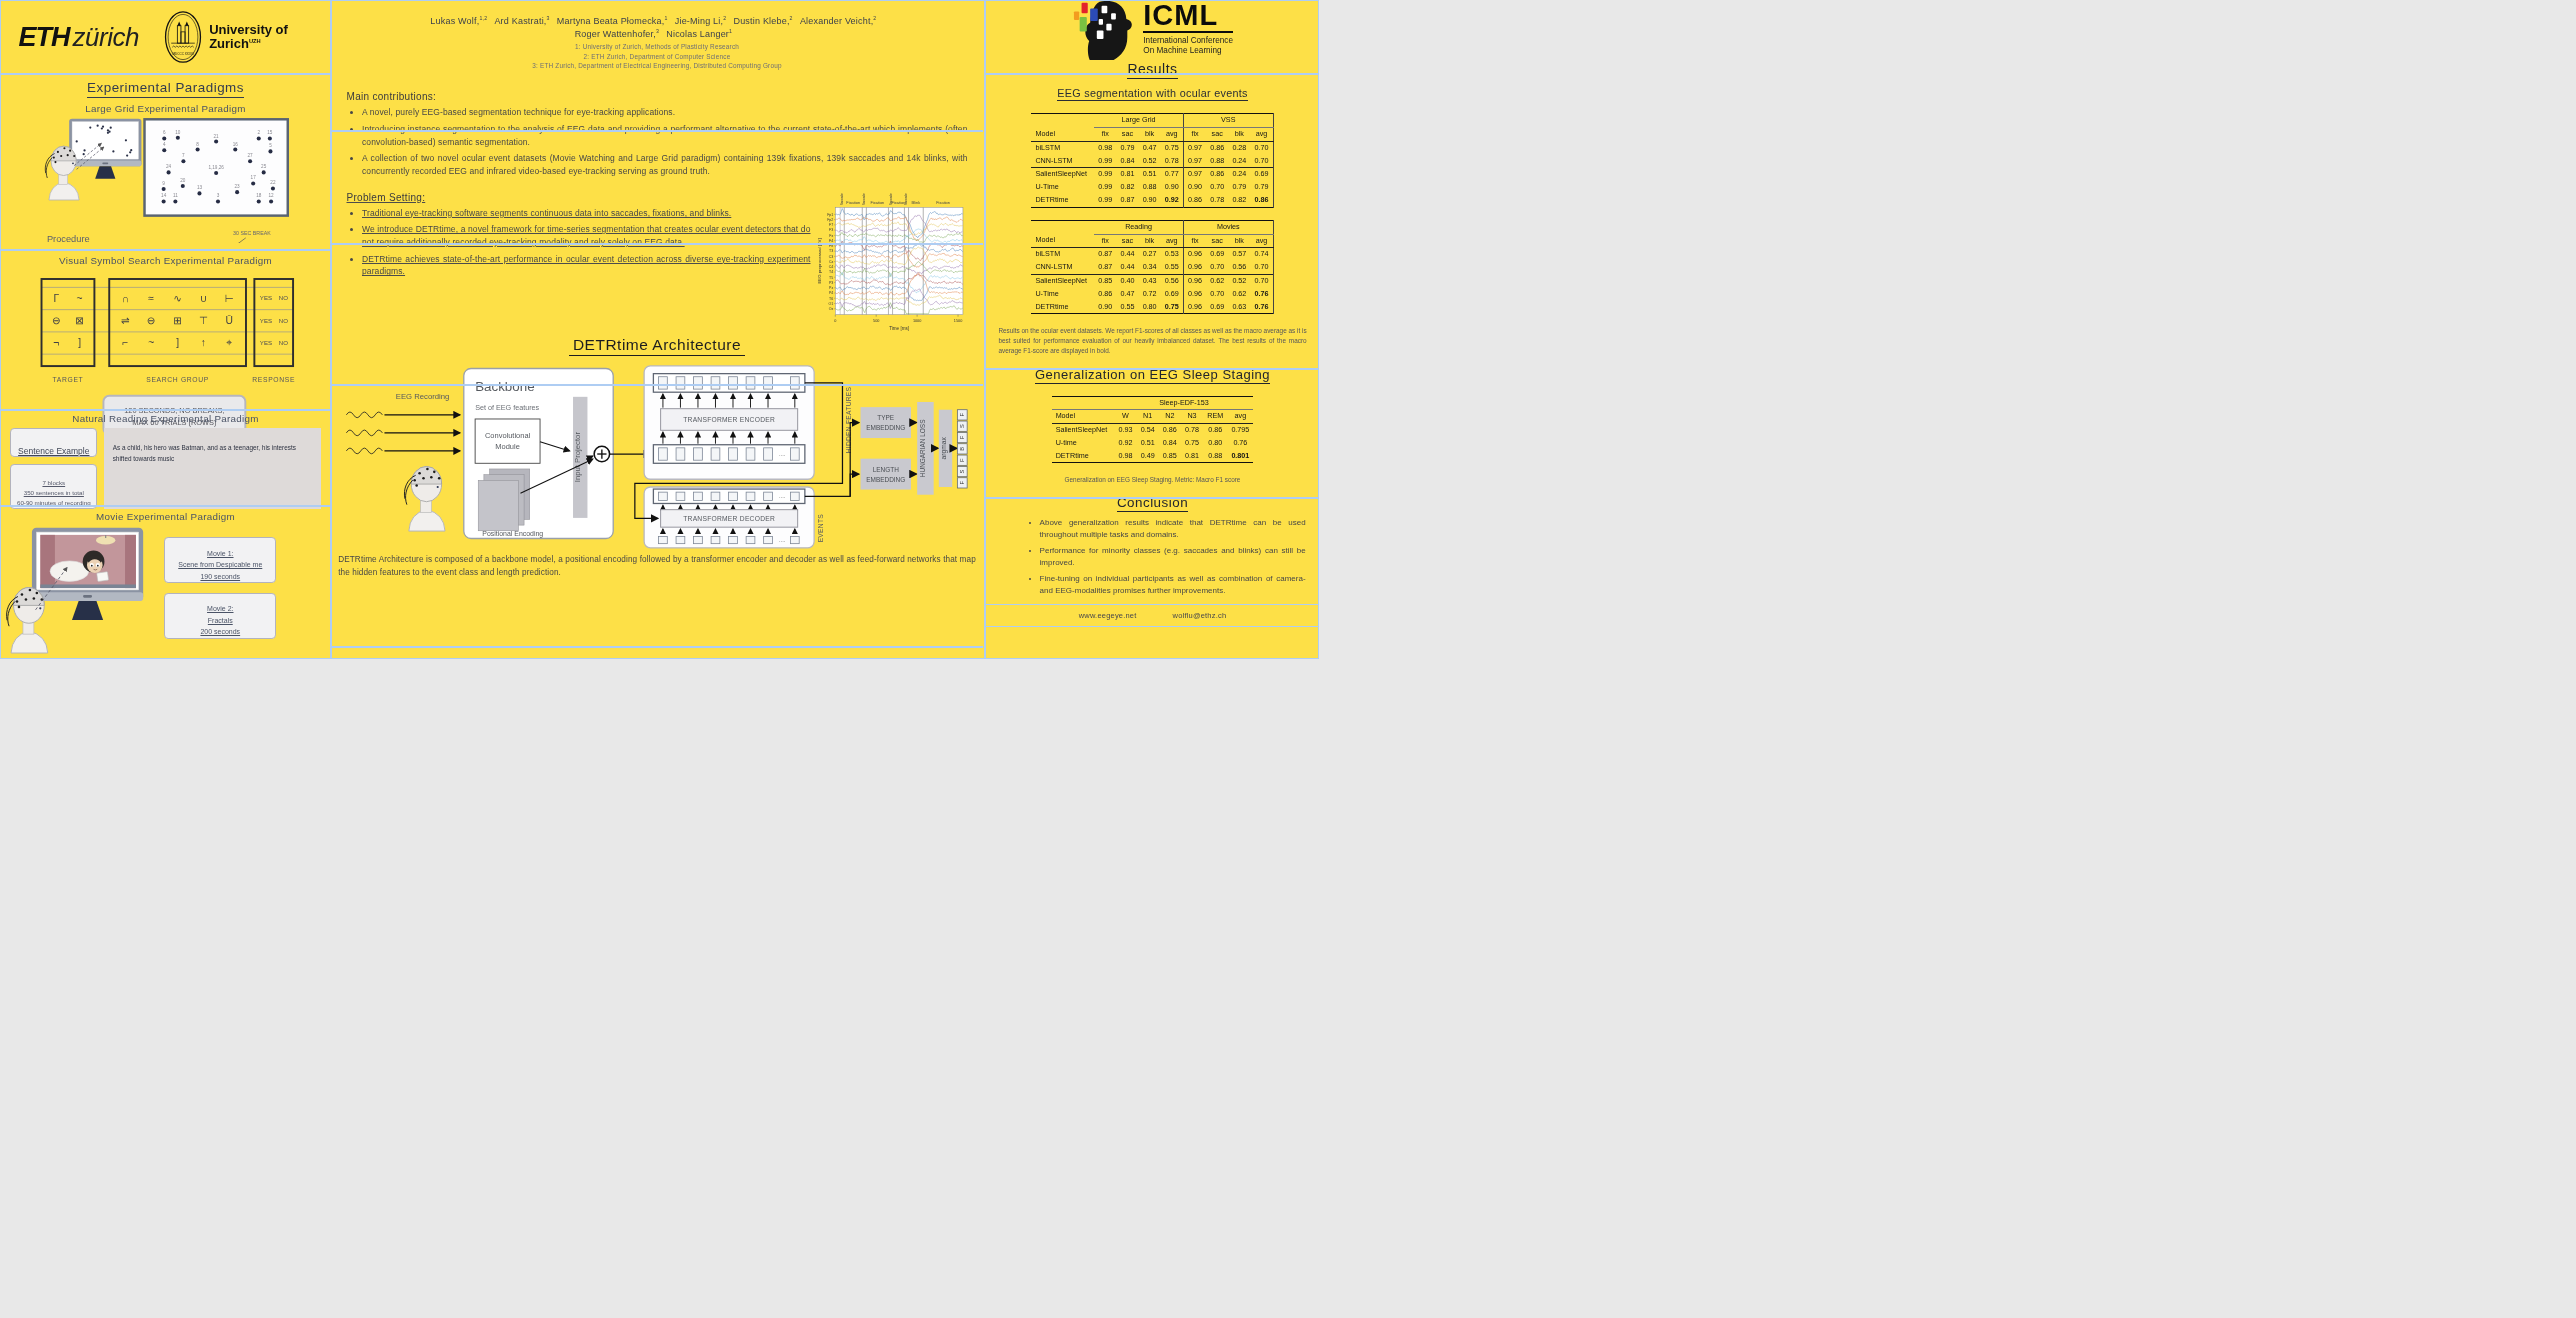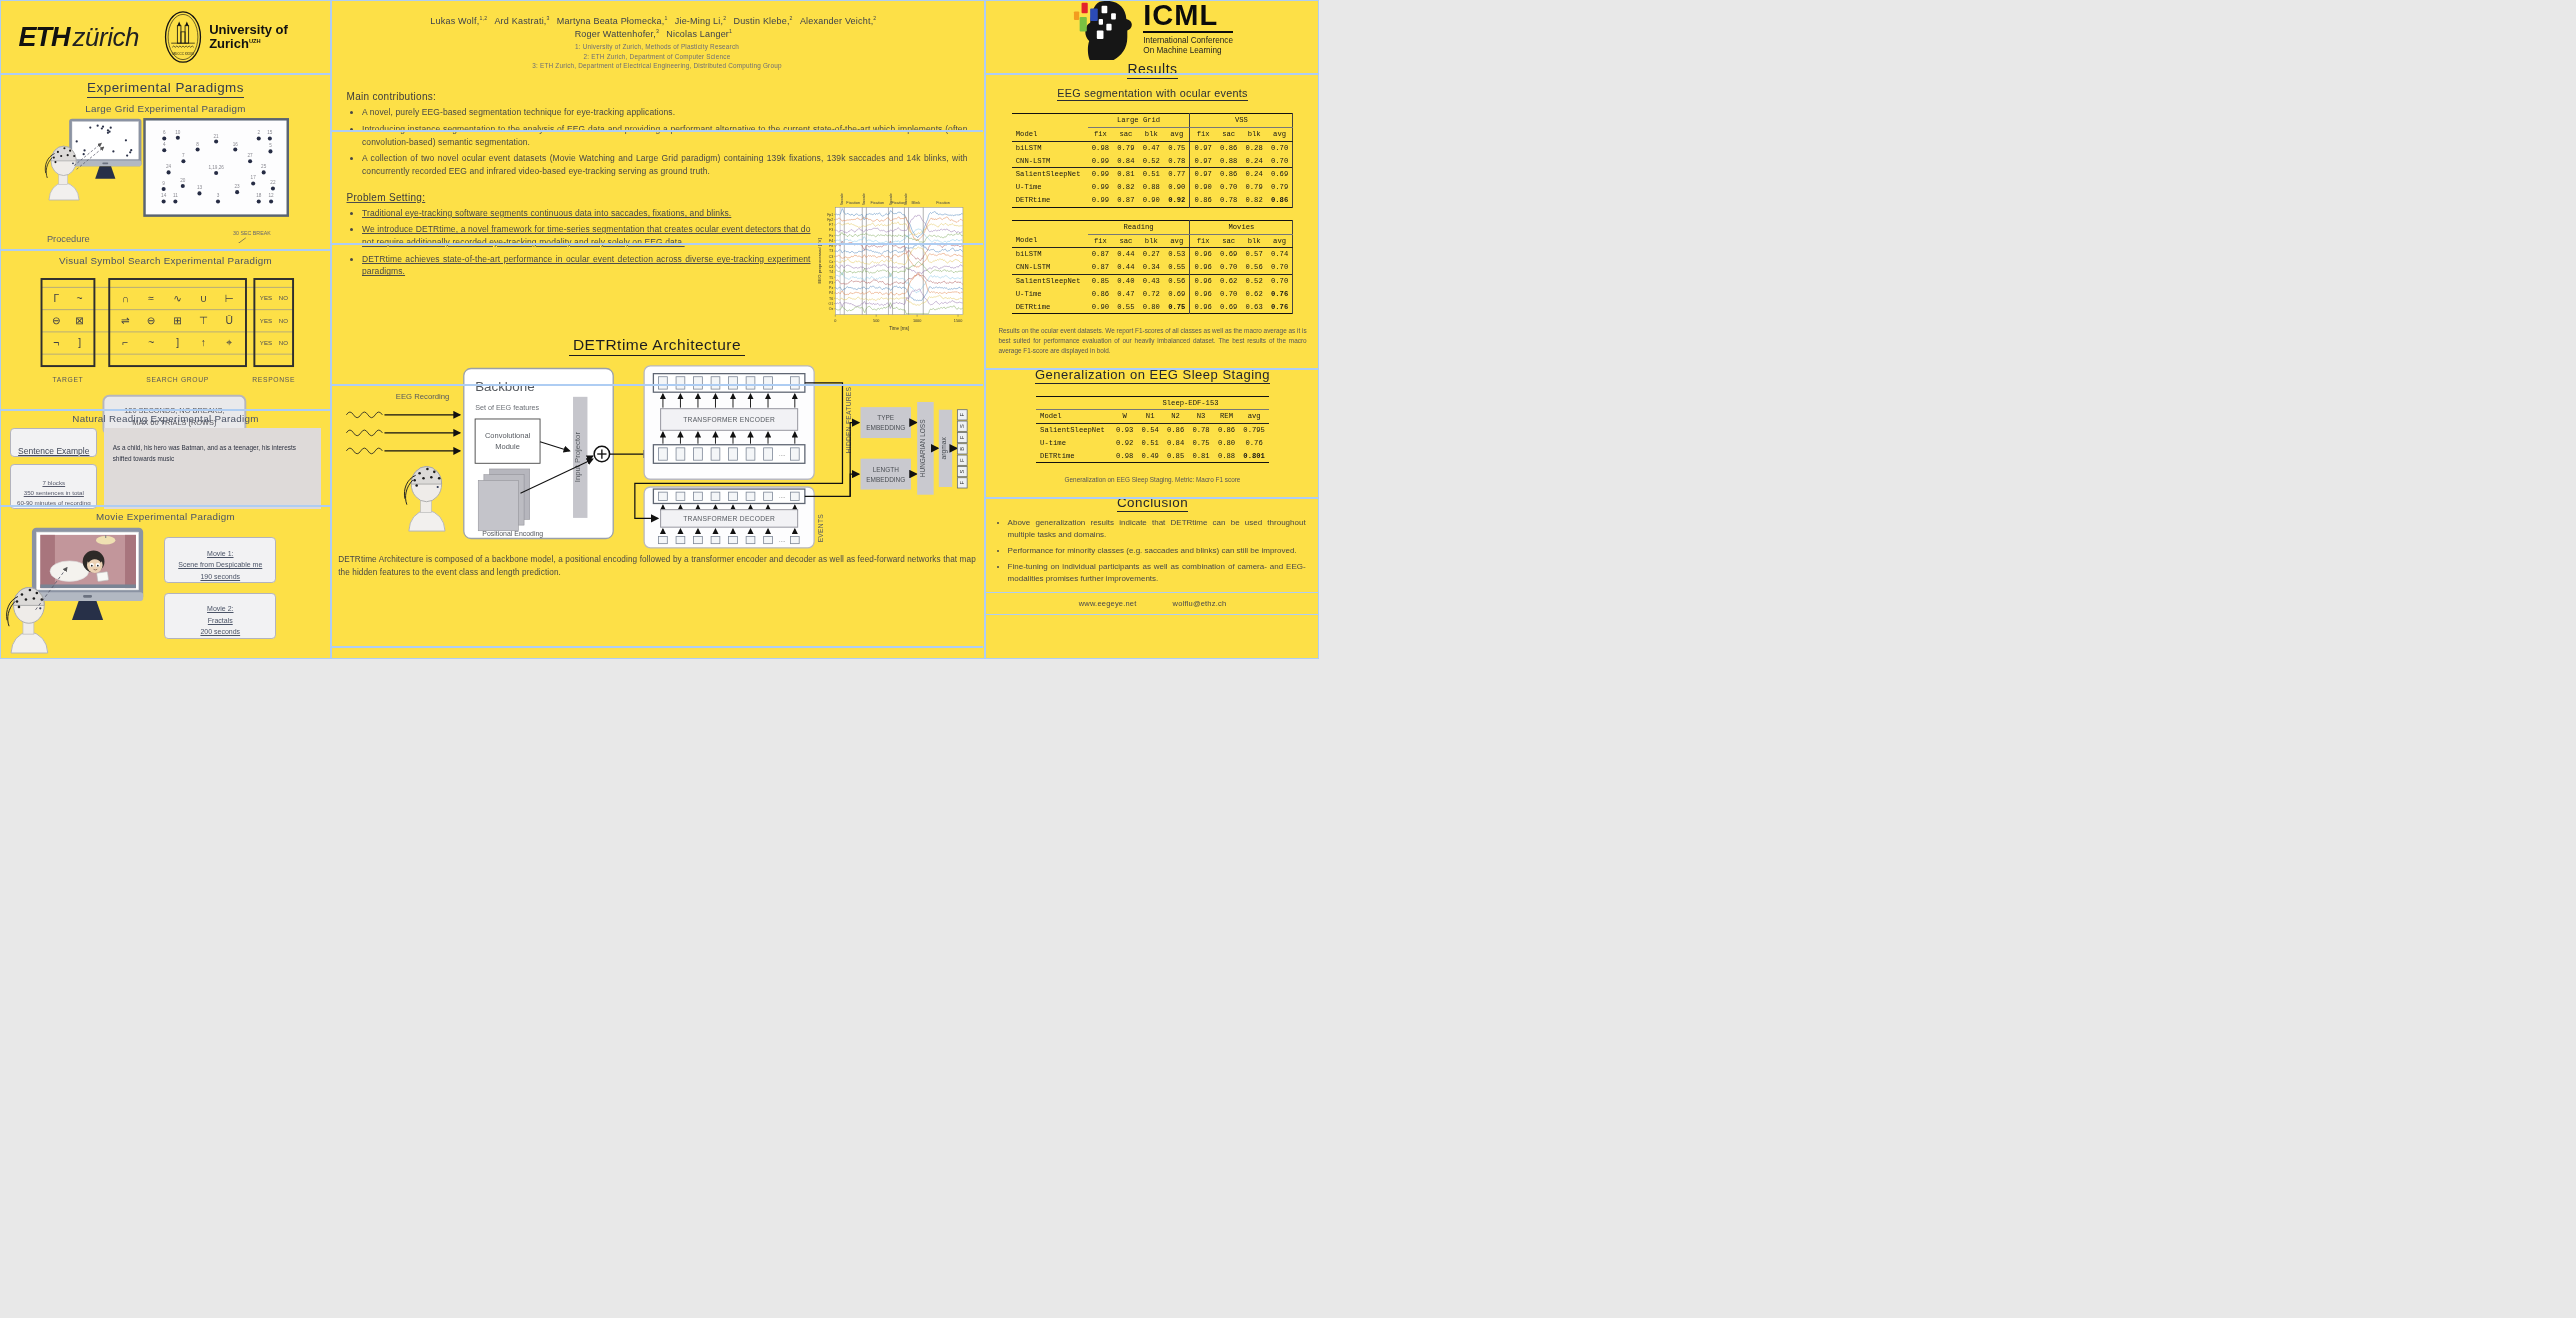--- a/index.html
+++ b/index.html
@@ -61,34 +61,34 @@
   .mv-boxes{display:flex;flex-direction:column;gap:9.3px;margin-top:13.4px;}
   .rbox.mv{width:110px;height:44px;font-size:7px;line-height:1.65;color:#4a5366;}
   
   .r-title{text-align:center;margin-top:4.1px;}
   .r-title span{display:inline-block;font-size:14px;color:#22252c;font-weight:300;letter-spacing:0.5px;
     border-bottom:1.3px solid #22252c;padding-bottom:1px;}
   .r-sub{text-align:center;margin-top:8.2px;}
   .r-sub span{display:inline-block;font-size:10.8px;color:#2a2d34;font-weight:300;letter-spacing:0.3px;
     border-bottom:1px solid #2a2d34;padding-bottom:1px;}
   .tblwrap{margin-top:7.2px;}
-  table.ltx{font-family:Liberation Mono, monospace;border-collapse:collapse;margin:12px auto;color:#151515;
+  table.ltx{font-family:Liberation Sans, sans-serif;border-collapse:collapse;margin:12px auto;color:#151515;
     border-top:1.3px solid #111;border-bottom:1.3px solid #111;}
   table.ltx th,table.ltx td{padding:1px 4.1px;text-align:center;font-size:7.2px;line-height:1.5;font-weight:normal;}
   table.ltx .model{text-align:left;padding-right:7.2px;}
   table.ltx tr.grprow th.gname{border-bottom:0.6px solid #777;}
   table.ltx tr.colrow th{border-bottom:0.8px solid #222;}
   table.ltx tr.secfirst td{border-top:0.8px solid #222;}
   table.ltx .vsep{border-left:0.5px solid #444;}
   table.ltx .vsepr{border-right:0.5px solid #444;}
   table.ltx td.b{font-weight:bold;}
   .tcaption{font-size:6.4px;color:#55555a;line-height:1.55;text-align:justify;margin:6.2px 12.4px 0 12.4px;font-weight:300;}
   .tcaption.center{text-align:center;}
   ul.cblt{margin:5.2px 0 0 0;padding-left:21.6px;padding-right:13.4px;}
-  ul.cblt li{font-size:8px;line-height:1.5;text-align:justify;margin-bottom:4.1px;font-weight:300;color:#474747;}
+  ul.cblt li{font-size:8px;line-height:1.5;text-align:justify;margin-bottom:4.1px;font-weight:300;color:#474747;margin-left:32px;}
   .footer-bar{margin-top:7.2px;border-top:1.5px solid #aecdf3;border-bottom:1.5px solid #aecdf3;
     height:20.6px;display:flex;align-items:center;justify-content:center;gap:36px;}
   .footer-bar a{font-size:7.5px;color:#47474c;text-decoration:none;font-weight:300;letter-spacing:0.2px;}
   svg text{font-family:"Liberation Sans",sans-serif;}
 </style>
 </head>
 <body>
 
 <div class="poster">
 

